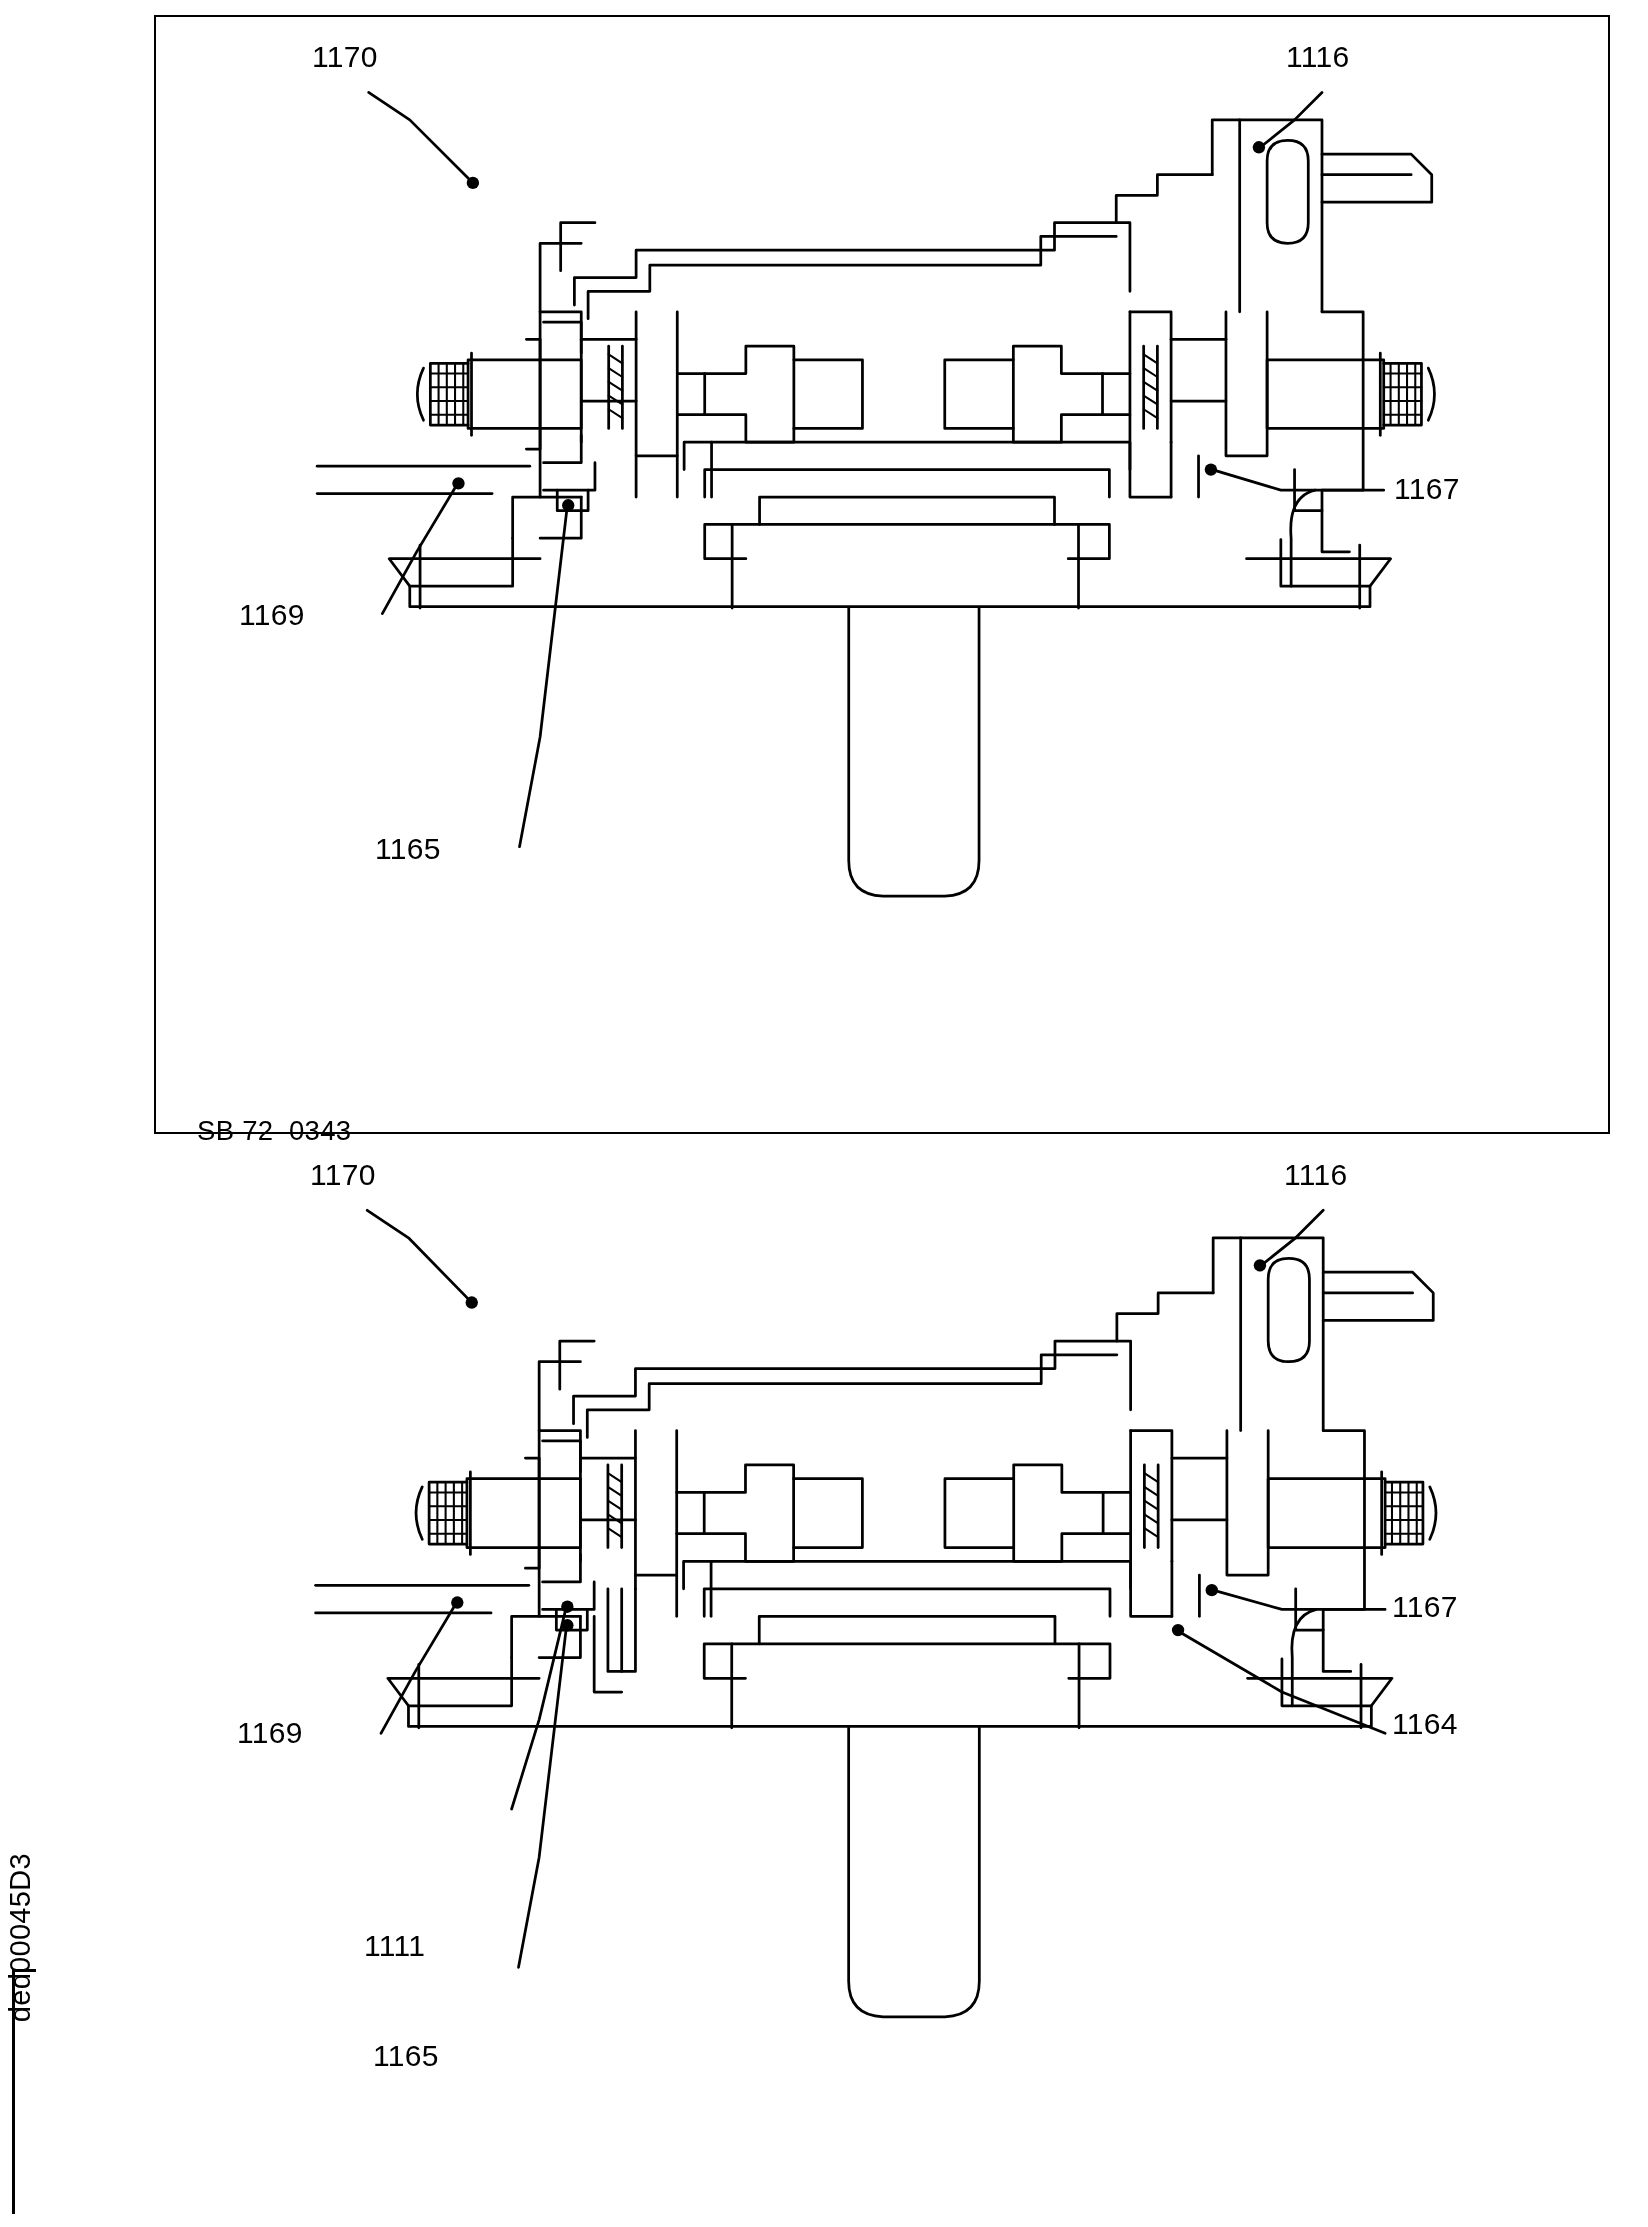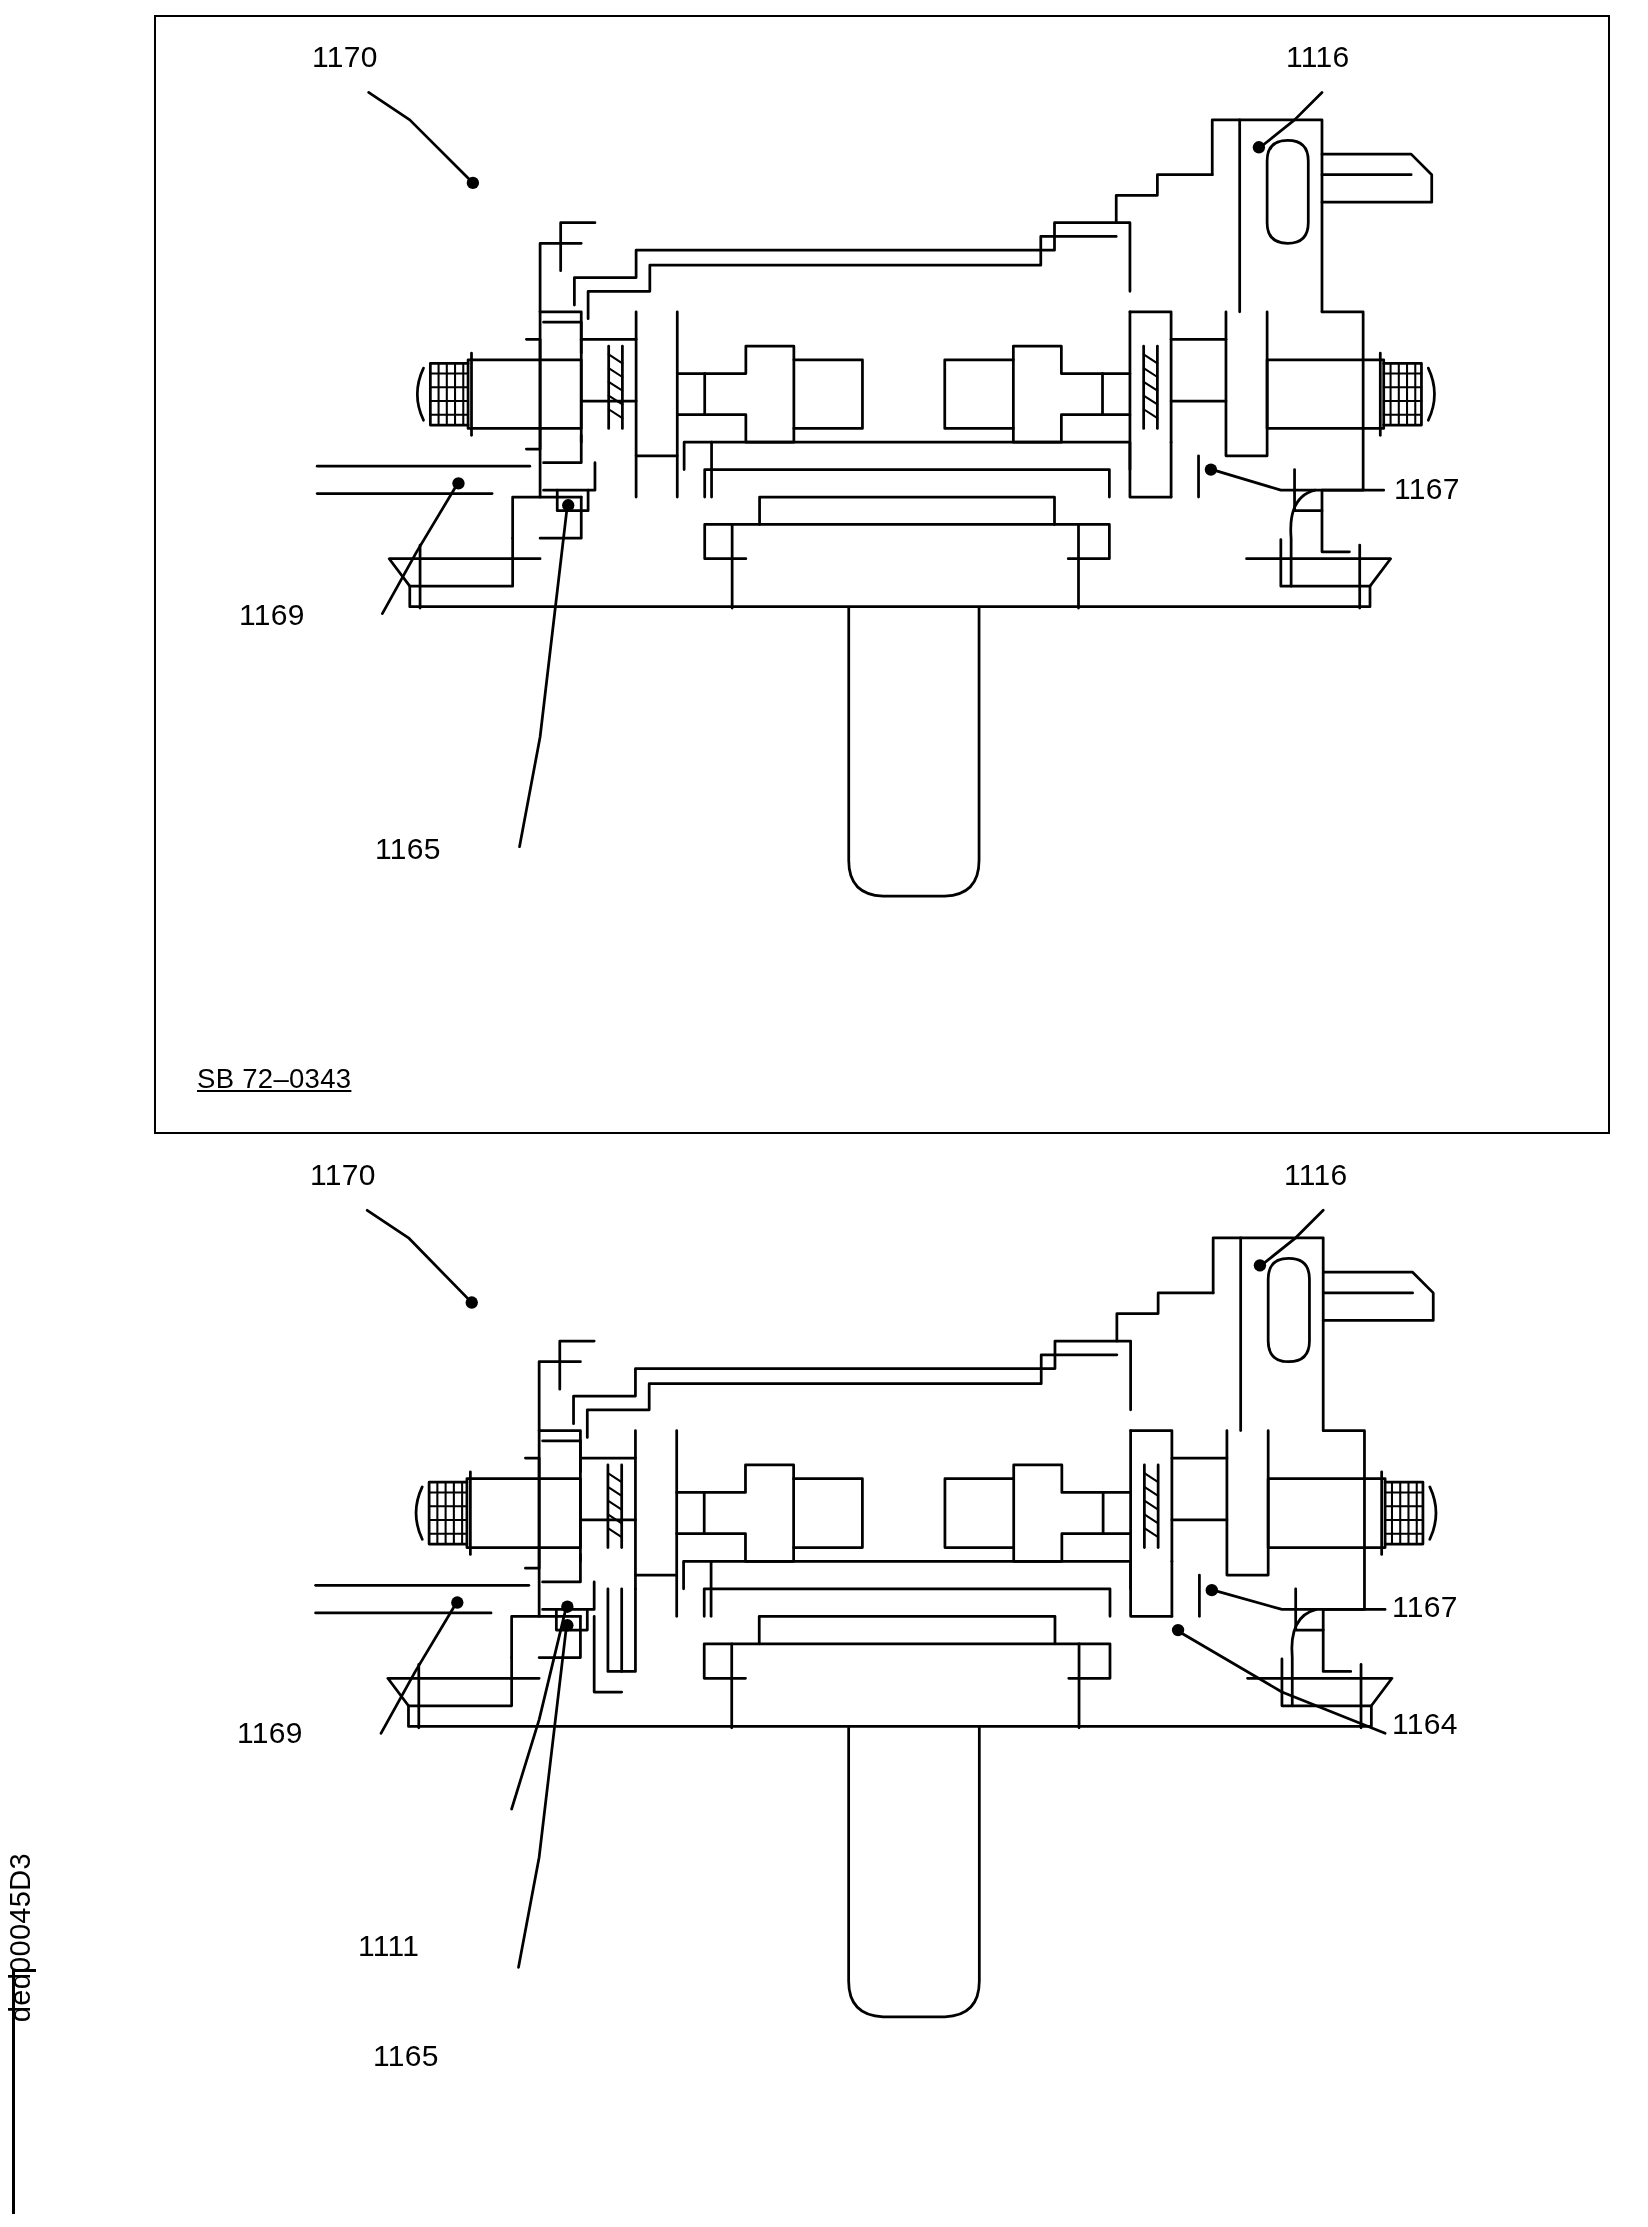--- a/index.html
+++ b/index.html
@@ -235,21 +235,21 @@
         <path d="M 760 640 L 760 700"></path>
         <path d="M 700 640 L 700 700"></path>
       </g>
     </svg>
 
     <span class="lbl" style="left:156px; top:23.4px;">1170</span>
     <span class="lbl" style="left:1130px; top:23.4px;">1116</span>
     <span class="lbl" style="left:1238px; top:455px;">1167</span>
     <span class="lbl" style="left:83px; top:581px;">1169</span>
     <span class="lbl" style="left:219px; top:815px;">1165</span>
-    <span class="code" style="left:41px; top:1046px;text-decoration:underline;">SB 72–0343</span>
+    <span class="code" style="left:41px; top:1098px;">SB 72–0343</span>
   </div>
 
   <div class="panel" id="panel-bottom">
 
     <svg class="svgwrap" viewBox="0 0 2117 1440" preserveAspectRatio="none">
       <g fill="none" stroke="#000000" stroke-width="4" stroke-linejoin="round" stroke-linecap="round">
 
         <g>
           <path d="M 310 60 L 370 100 L 460 192"></path>
           <path d="M 1700 60 L 1660 100 L 1610 140"></path>
@@ -395,21 +395,21 @@
         <path d="M 760 590 L 760 650"></path>
         <path d="M 700 590 L 700 610"></path>
       </g>
     </svg>
 
     <span class="lbl" style="left:156px; top:-11px;">1170</span>
     <span class="lbl" style="left:1130px; top:-11px;">1116</span>
     <span class="lbl" style="left:1238px; top:421px;">1167</span>
     <span class="lbl" style="left:1238px; top:538px;">1164</span>
     <span class="lbl" style="left:83px; top:547px;">1169</span>
-    <span class="lbl" style="left:204px; top:760px;">1111</span>
+    <span class="lbl" style="left:210px; top:760px;">1111</span>
     <span class="lbl" style="left:219px; top:870px;">1165</span>
   </div>
 
   <div id="side-code-rule"></div>
   <div id="side-code-rule2"></div>
   <div id="side-code">ded00045D3</div>
 
 </div>
 
 

